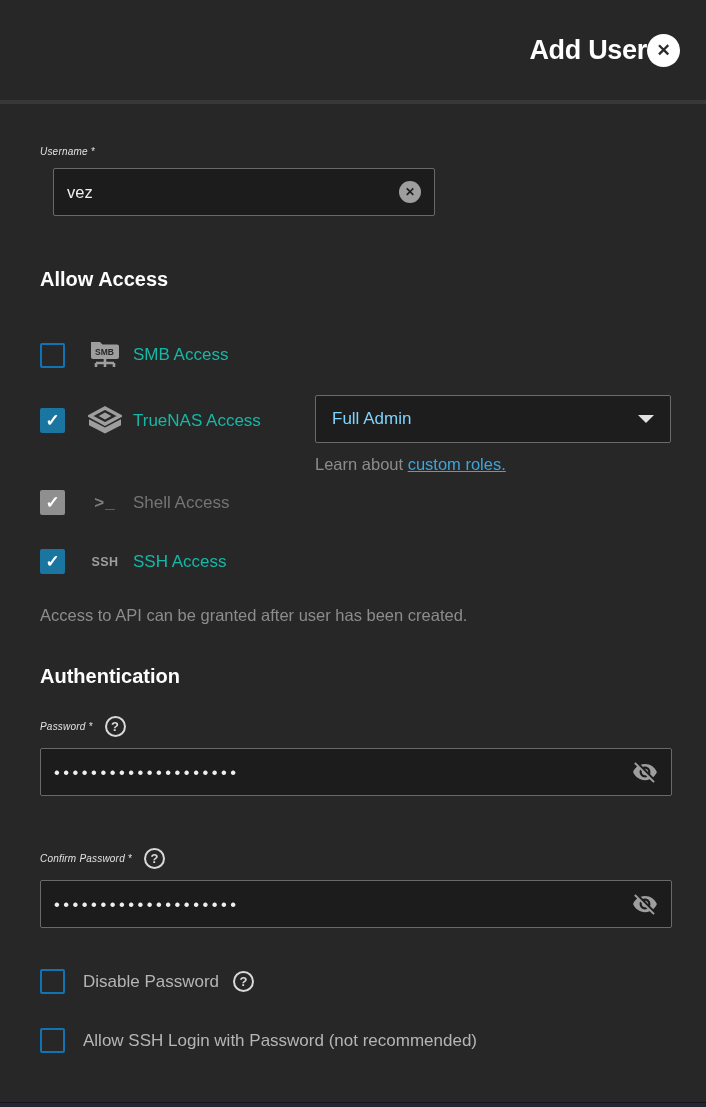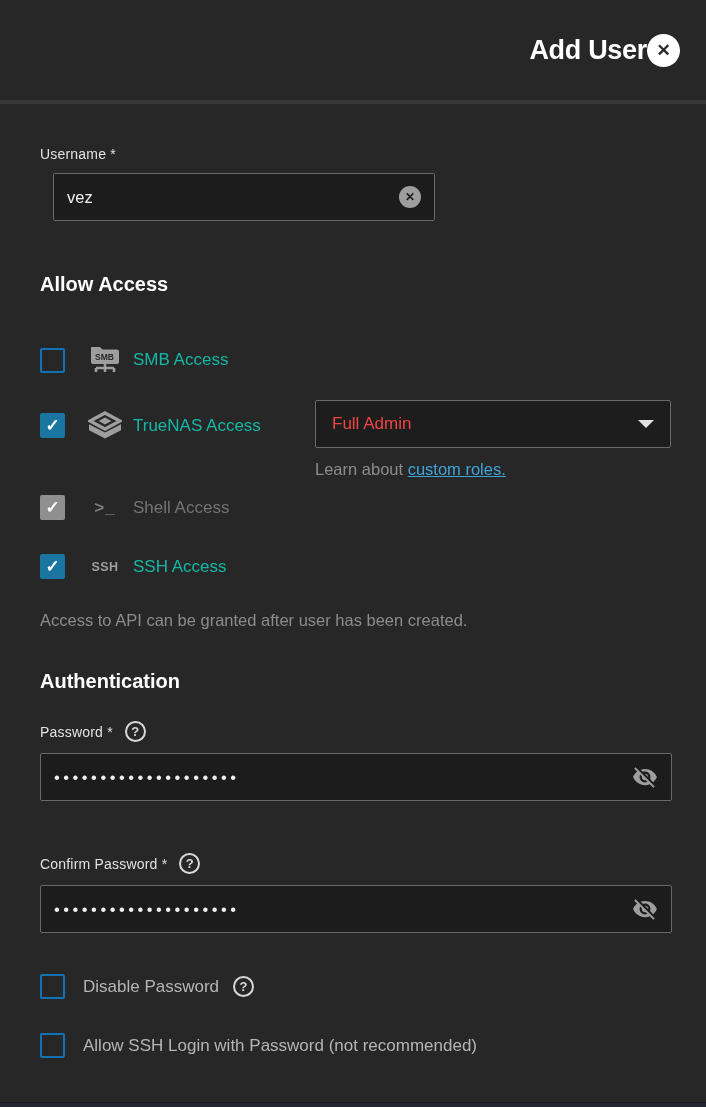--- a/index.html
+++ b/index.html
@@ -19,21 +19,21 @@
   .close-btn {
     width:33px; height:33px; border-radius:50%; background:#ffffff;
     display:flex; align-items:center; justify-content:center; cursor:pointer;
   }
   .close-btn span { color:#2b2b2b; font-size:17px; font-weight:700; line-height:1; }
 
   .main { padding:42px 34px 0 40px; }
 
   
   .field-label-row { display:flex; align-items:center; gap:12px; }
-  .field-label { font-size:14px; color:#e2e2e2; letter-spacing:0.2px; }
+  .field-label { font-size:10px; color:#e2e2e2; letter-spacing:0.2px;font-style:italic; }
   .help-icon {
     width:21px; height:21px; border-radius:50%; border:2px solid #d9d9d9;
     display:flex; align-items:center; justify-content:center;
     color:#d9d9d9; font-size:13px; font-weight:700; cursor:pointer;
   }
 
   
   .input-box {
     margin-top:11px; height:48px; background:#1c1c1c;
     border:1px solid #696969; border-radius:2px;
@@ -80,21 +80,21 @@
   .shell-glyph { font-size:17px; color:#7e7e7e; letter-spacing:1px; }
   .ssh-glyph { font-size:12.5px; letter-spacing:0.5px; }
 
   
   .role-col { display:flex; flex-direction:column; }
   .select-box {
     width:356px; height:48px; background:#1d1d1d; border:1px solid #6a6a6a; border-radius:2px;
     display:flex; align-items:center; justify-content:space-between;
     padding:0 16px; cursor:pointer;
   }
-  .select-box .sel-value { font-size:17px; color:#ef4444; }
+  .select-box .sel-value { font-size:17px; color:#7dd3fc; }
   .caret-down {
     width:0; height:0; border-left:8px solid transparent; border-right:8px solid transparent;
     border-top:8px solid #e2e2e2;
   }
   .learn-line { margin-top:12px; font-size:16.5px; color:#8c8c8c; }
   .learn-line a { color:#3da5dc; text-decoration:underline; cursor:pointer; }
 
   .api-note { margin-top:32px; font-size:16.5px; color:#8c8c8c; }
 
   

